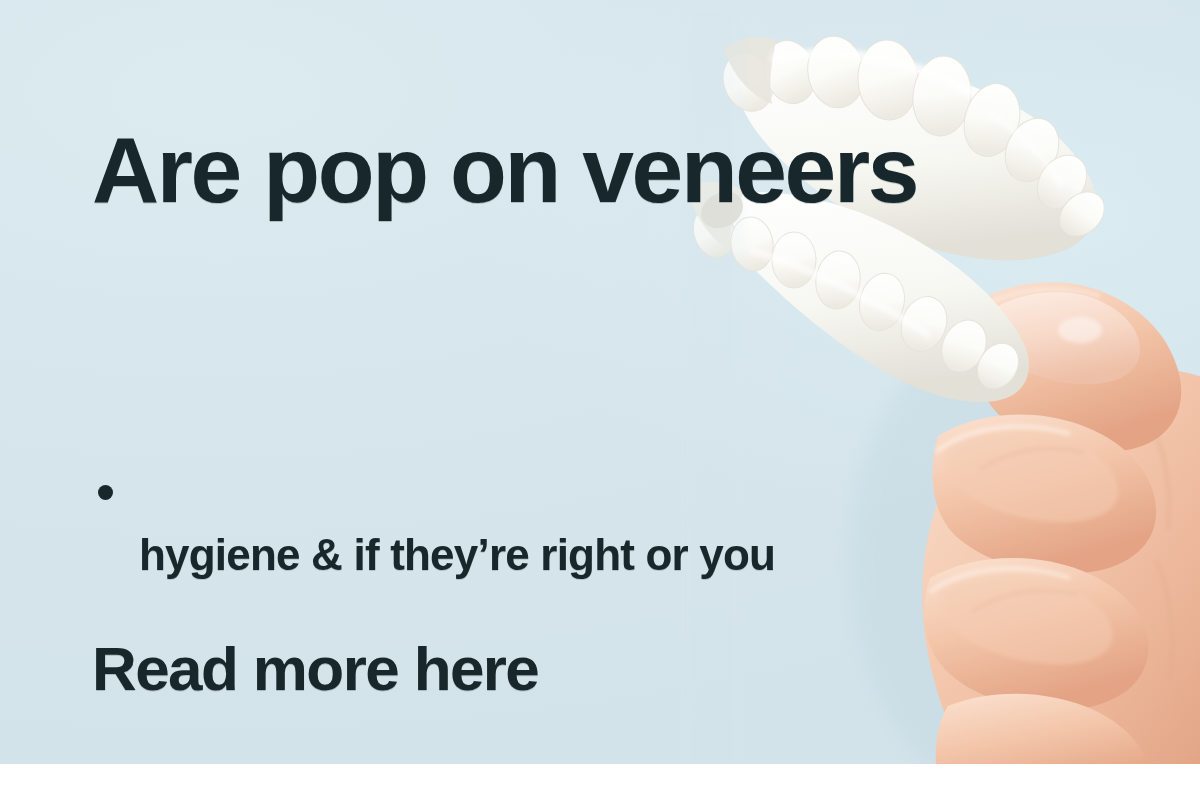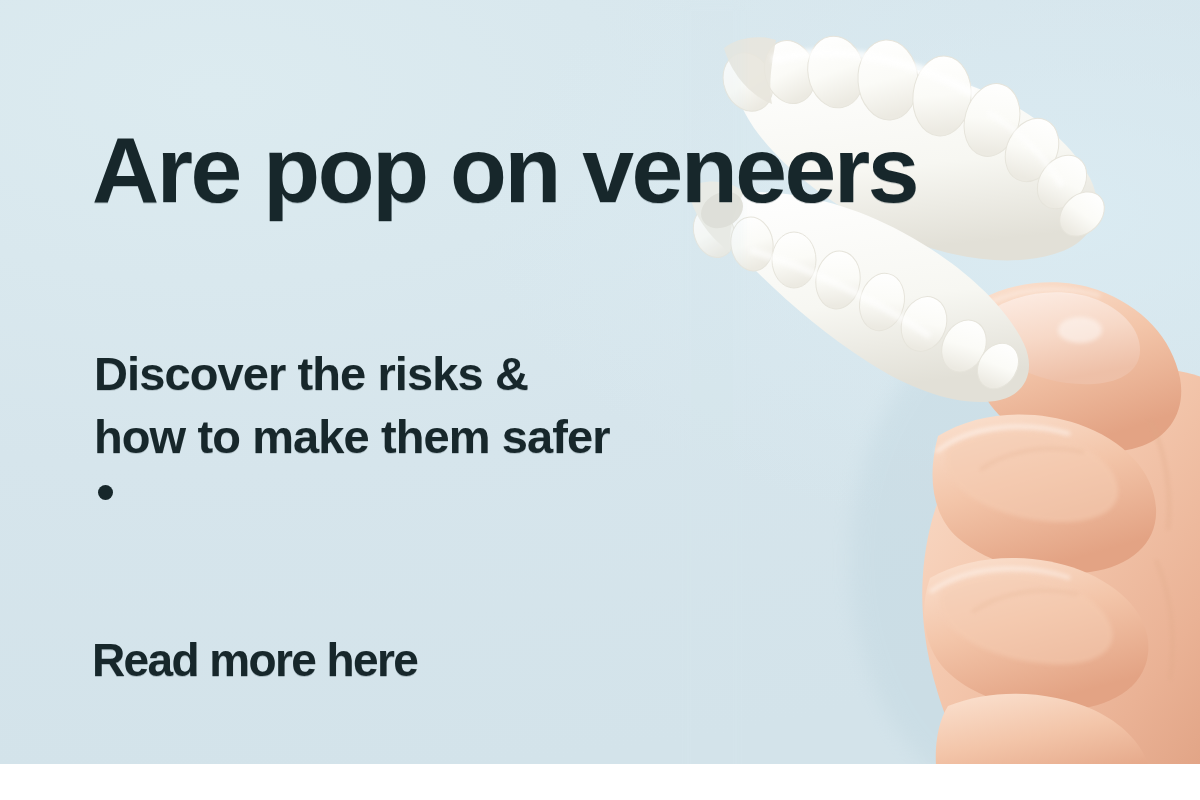--- a/index.html
+++ b/index.html
@@ -87,21 +87,21 @@
     top: 23px;
     width: 15px;
     height: 15px;
     border-radius: 50%;
     background: #17272b;
   }
   #cta {
     position: absolute;
     left: 0;
     top: 636px;
-    font-size: 46px;
+    font-size: 62px;
     line-height: 1.08;
     font-weight: 700;
     letter-spacing: -1.6px;
     color: #17272b;
     text-shadow: 0 1px 0 rgba(20,38,44,0.22);
   }
   
   #photo {
     position: absolute;
     right: 0;
@@ -252,28 +252,25 @@
       <rect x="0" y="0" width="64" height="800" fill="#d6e6ec" opacity="0.18" filter="url(#soft2)"></rect>
     </svg>
   </div>
 
   <div id="copy">
 
     <h1 id="headline">
       <span>Are pop on veneers</span><br>
     </h1>
 
-    <p id="subhead">
-      <span>Discover the risks &amp;</span><br>
-      <span>how to make them safer</span>
-    </p>
 
     <ul id="bullet-list">
       <li>
         <span class="bullet-dot"></span>
         <br>
+        <span>hygiene &amp; if they’re right or you</span>
       </li>
     </ul>
 
     <div id="cta">Read more here</div>
 
   </div>
 </div>
 
 </body></html>

